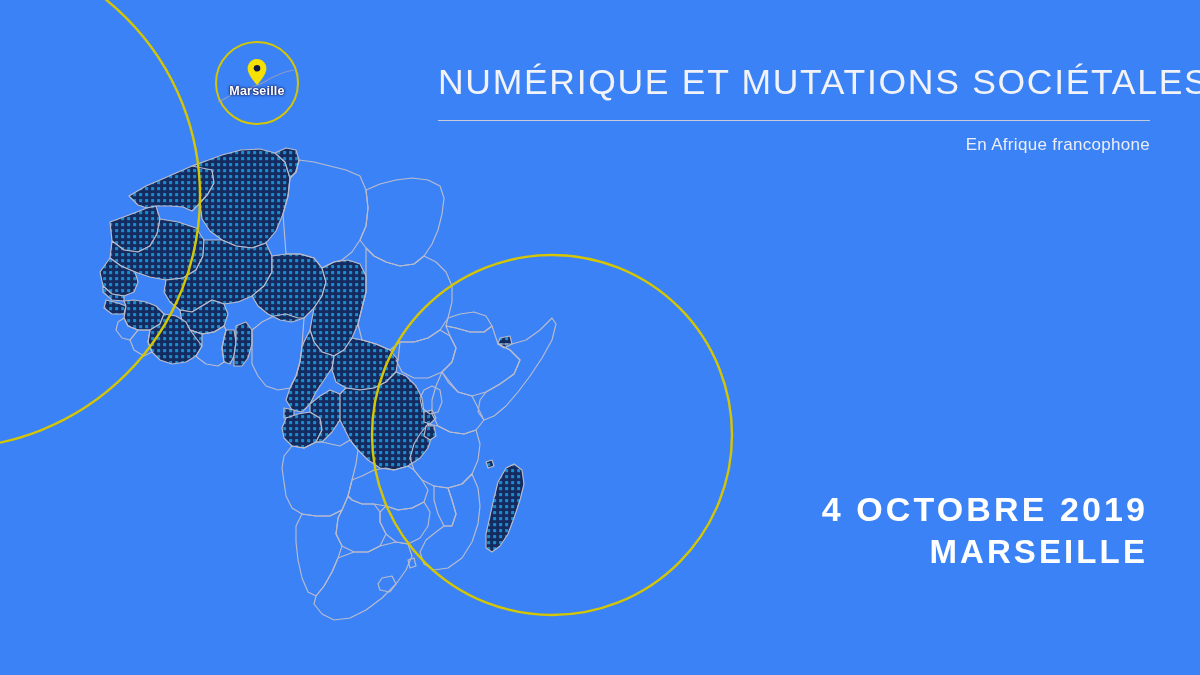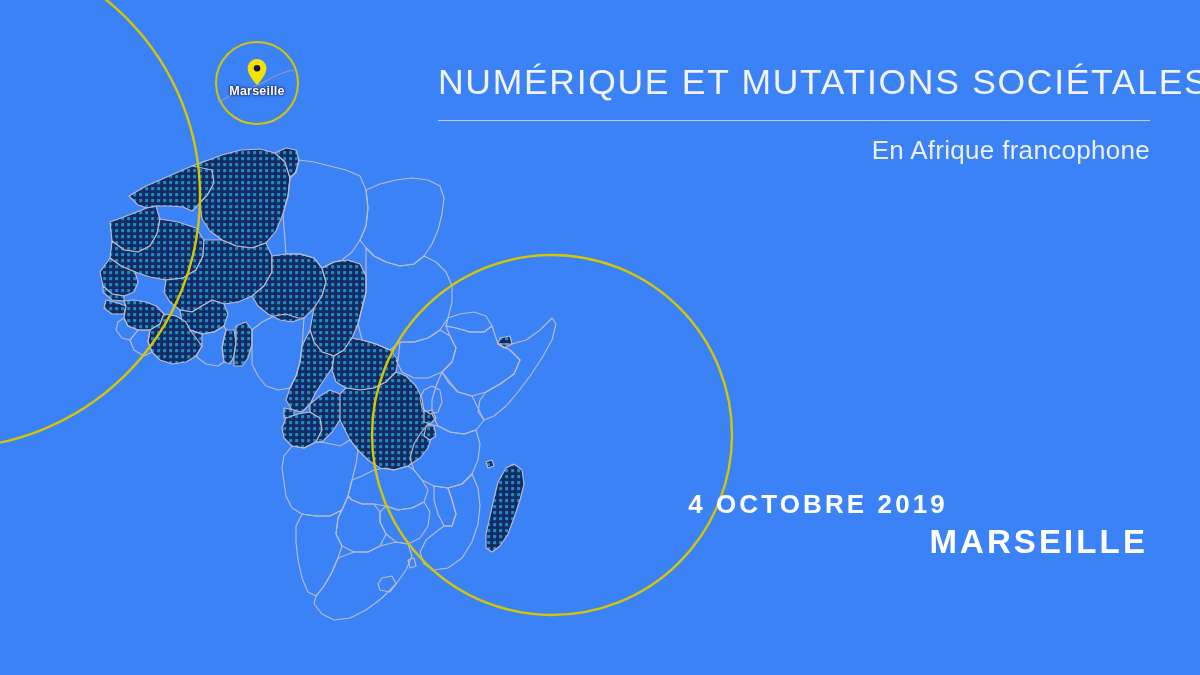--- a/index.html
+++ b/index.html
@@ -41,42 +41,41 @@
     white-space: nowrap;
   }
   #title-rule {
     height: 1px;
     background: #c9cbdd;
     margin: 17px 0 14px 0;
     width: 100%;
   }
   #subtitle {
     color: #eceef6;
-    font-size: 26px;
+    font-size: 17px;
     font-weight: 400;
     letter-spacing: 0.3px;
     margin: 0;
     white-space: nowrap;
   }
   #date-block {
     position: absolute;
     right: 52px;
     top: 488px;
     width: 660px;
     text-align: right;
   }
   #date-line {
     color: #ffffff;
-    font-size: 26px;
+    font-size: 34px;
     font-weight: 700;
     letter-spacing: 3.1px;
     line-height: 1.26;
     margin: 0;
     white-space: nowrap;
-    text-align: center;
   }
   #city-line {
     color: #ffffff;
     font-size: 33px;
     font-weight: 700;
     letter-spacing: 3.1px;
     line-height: 1.26;
     margin: 0;
     white-space: nowrap;
   }

